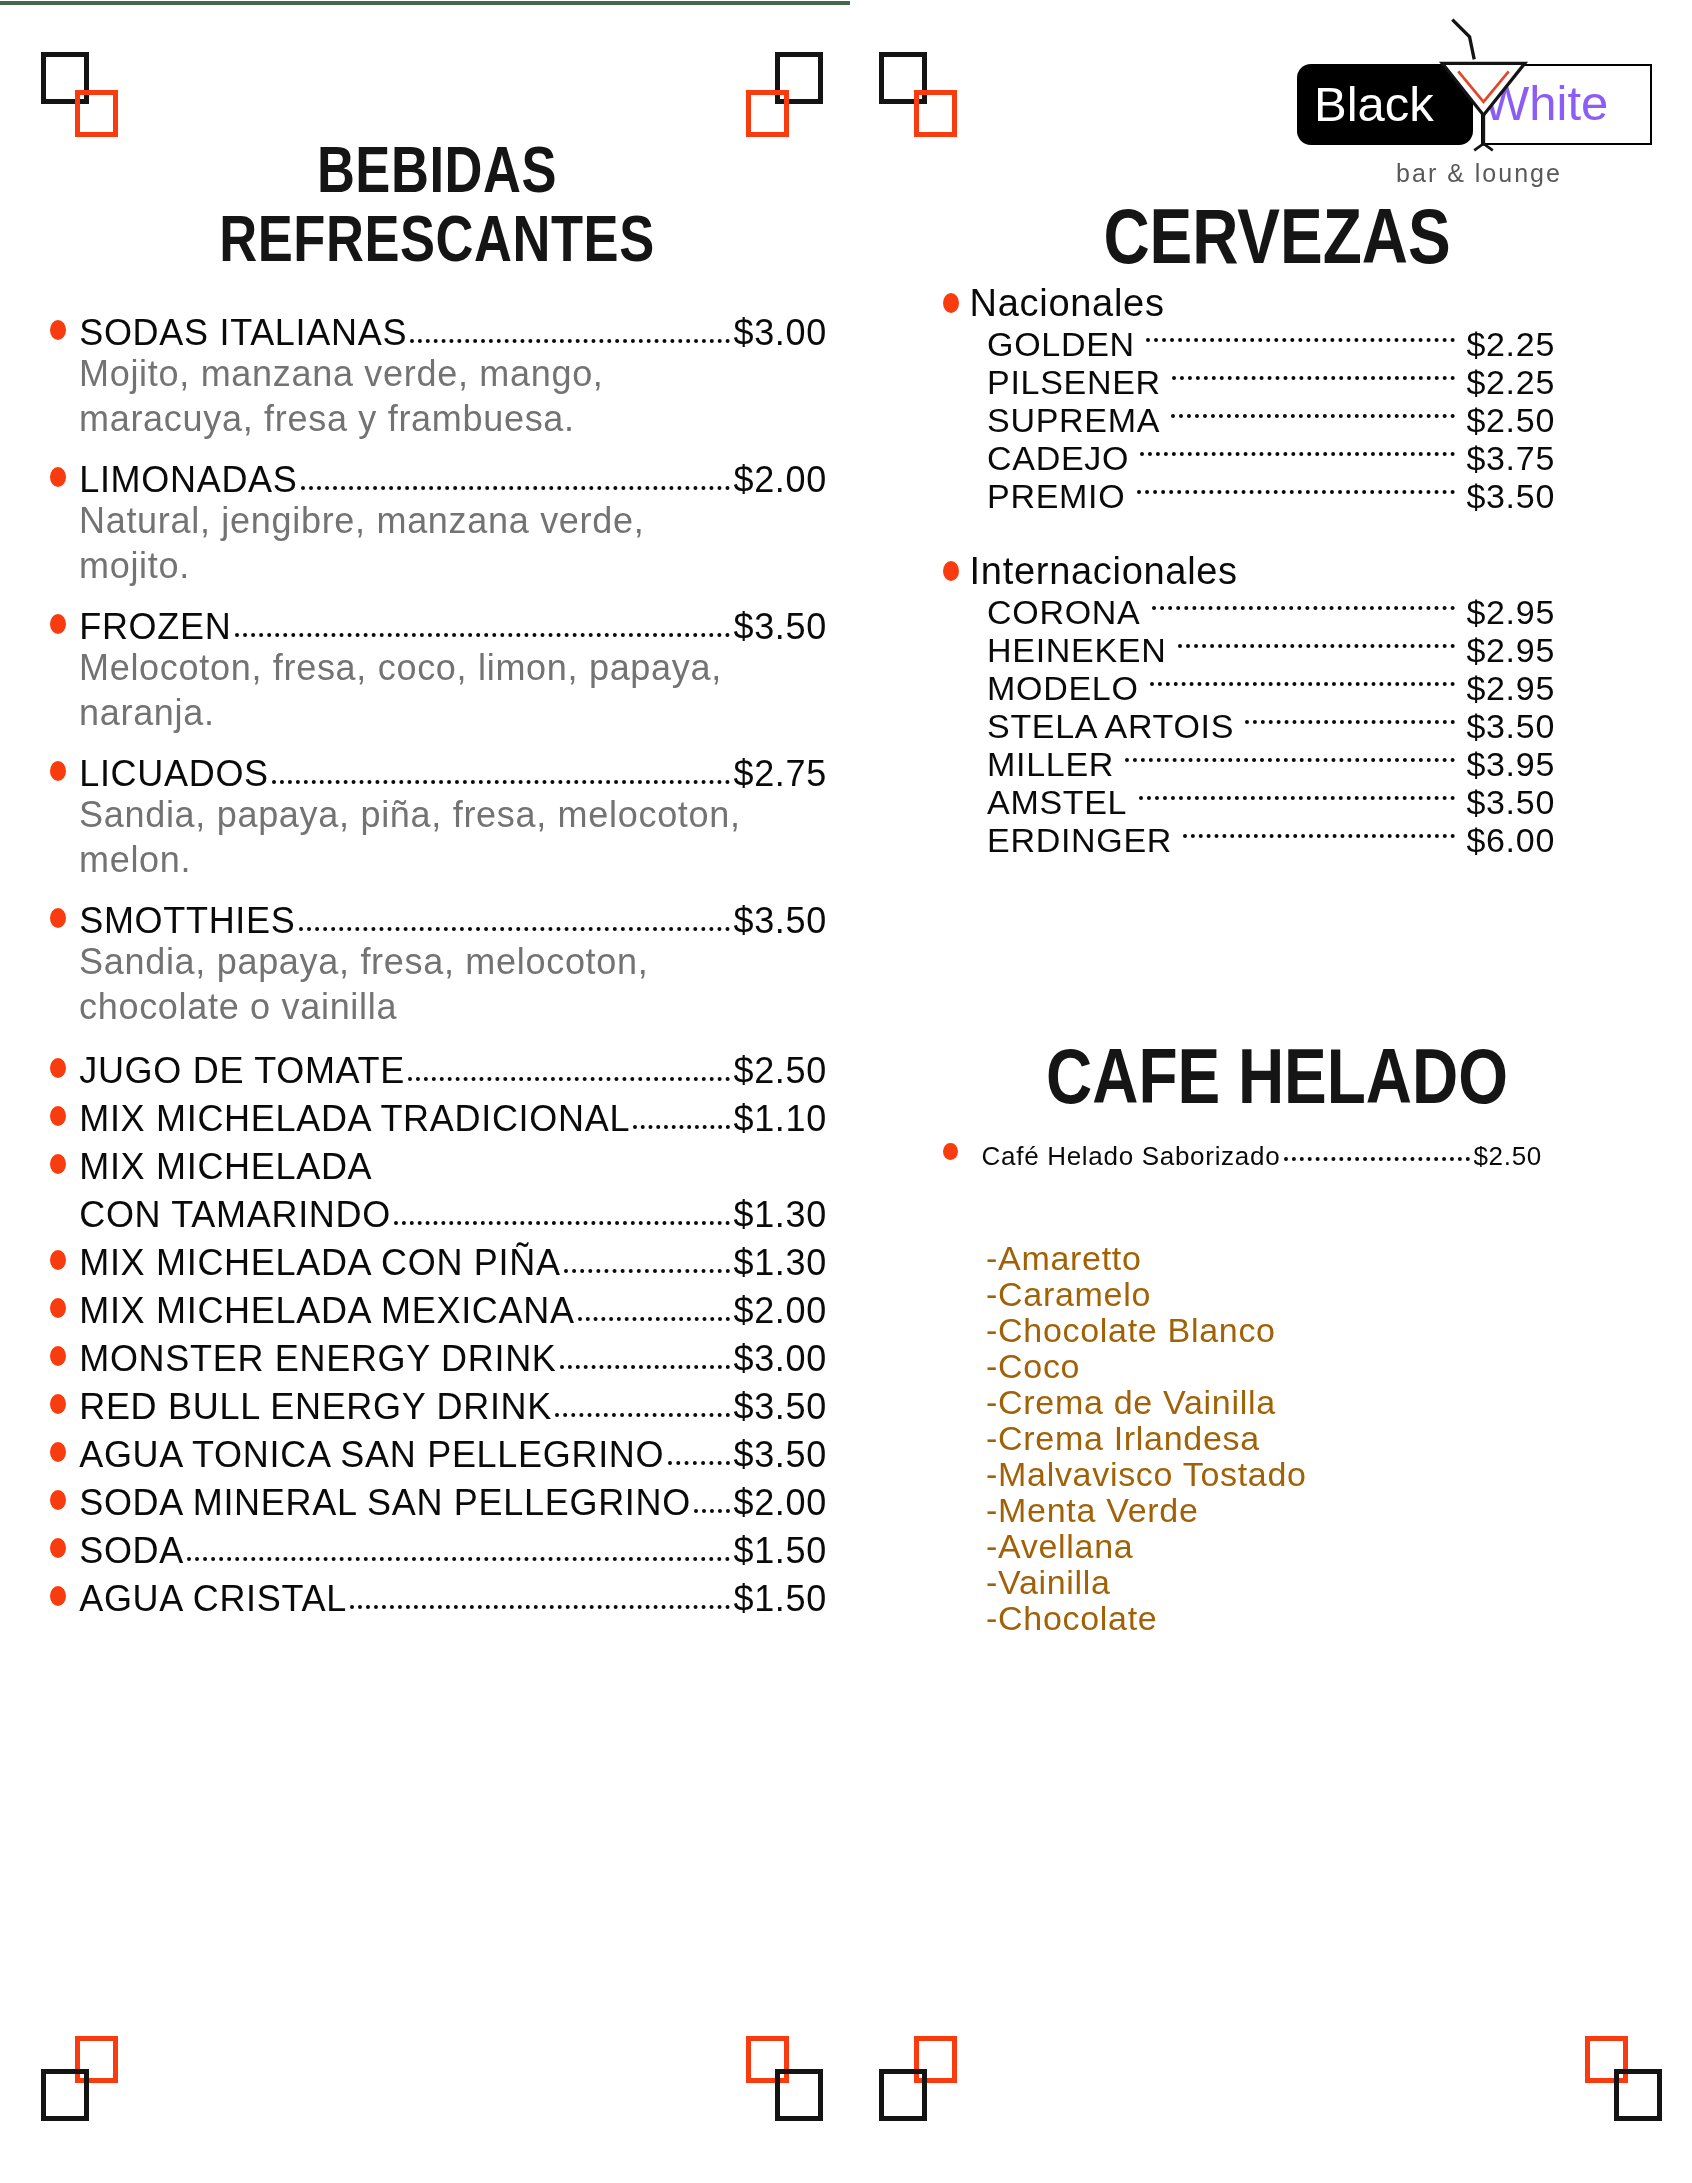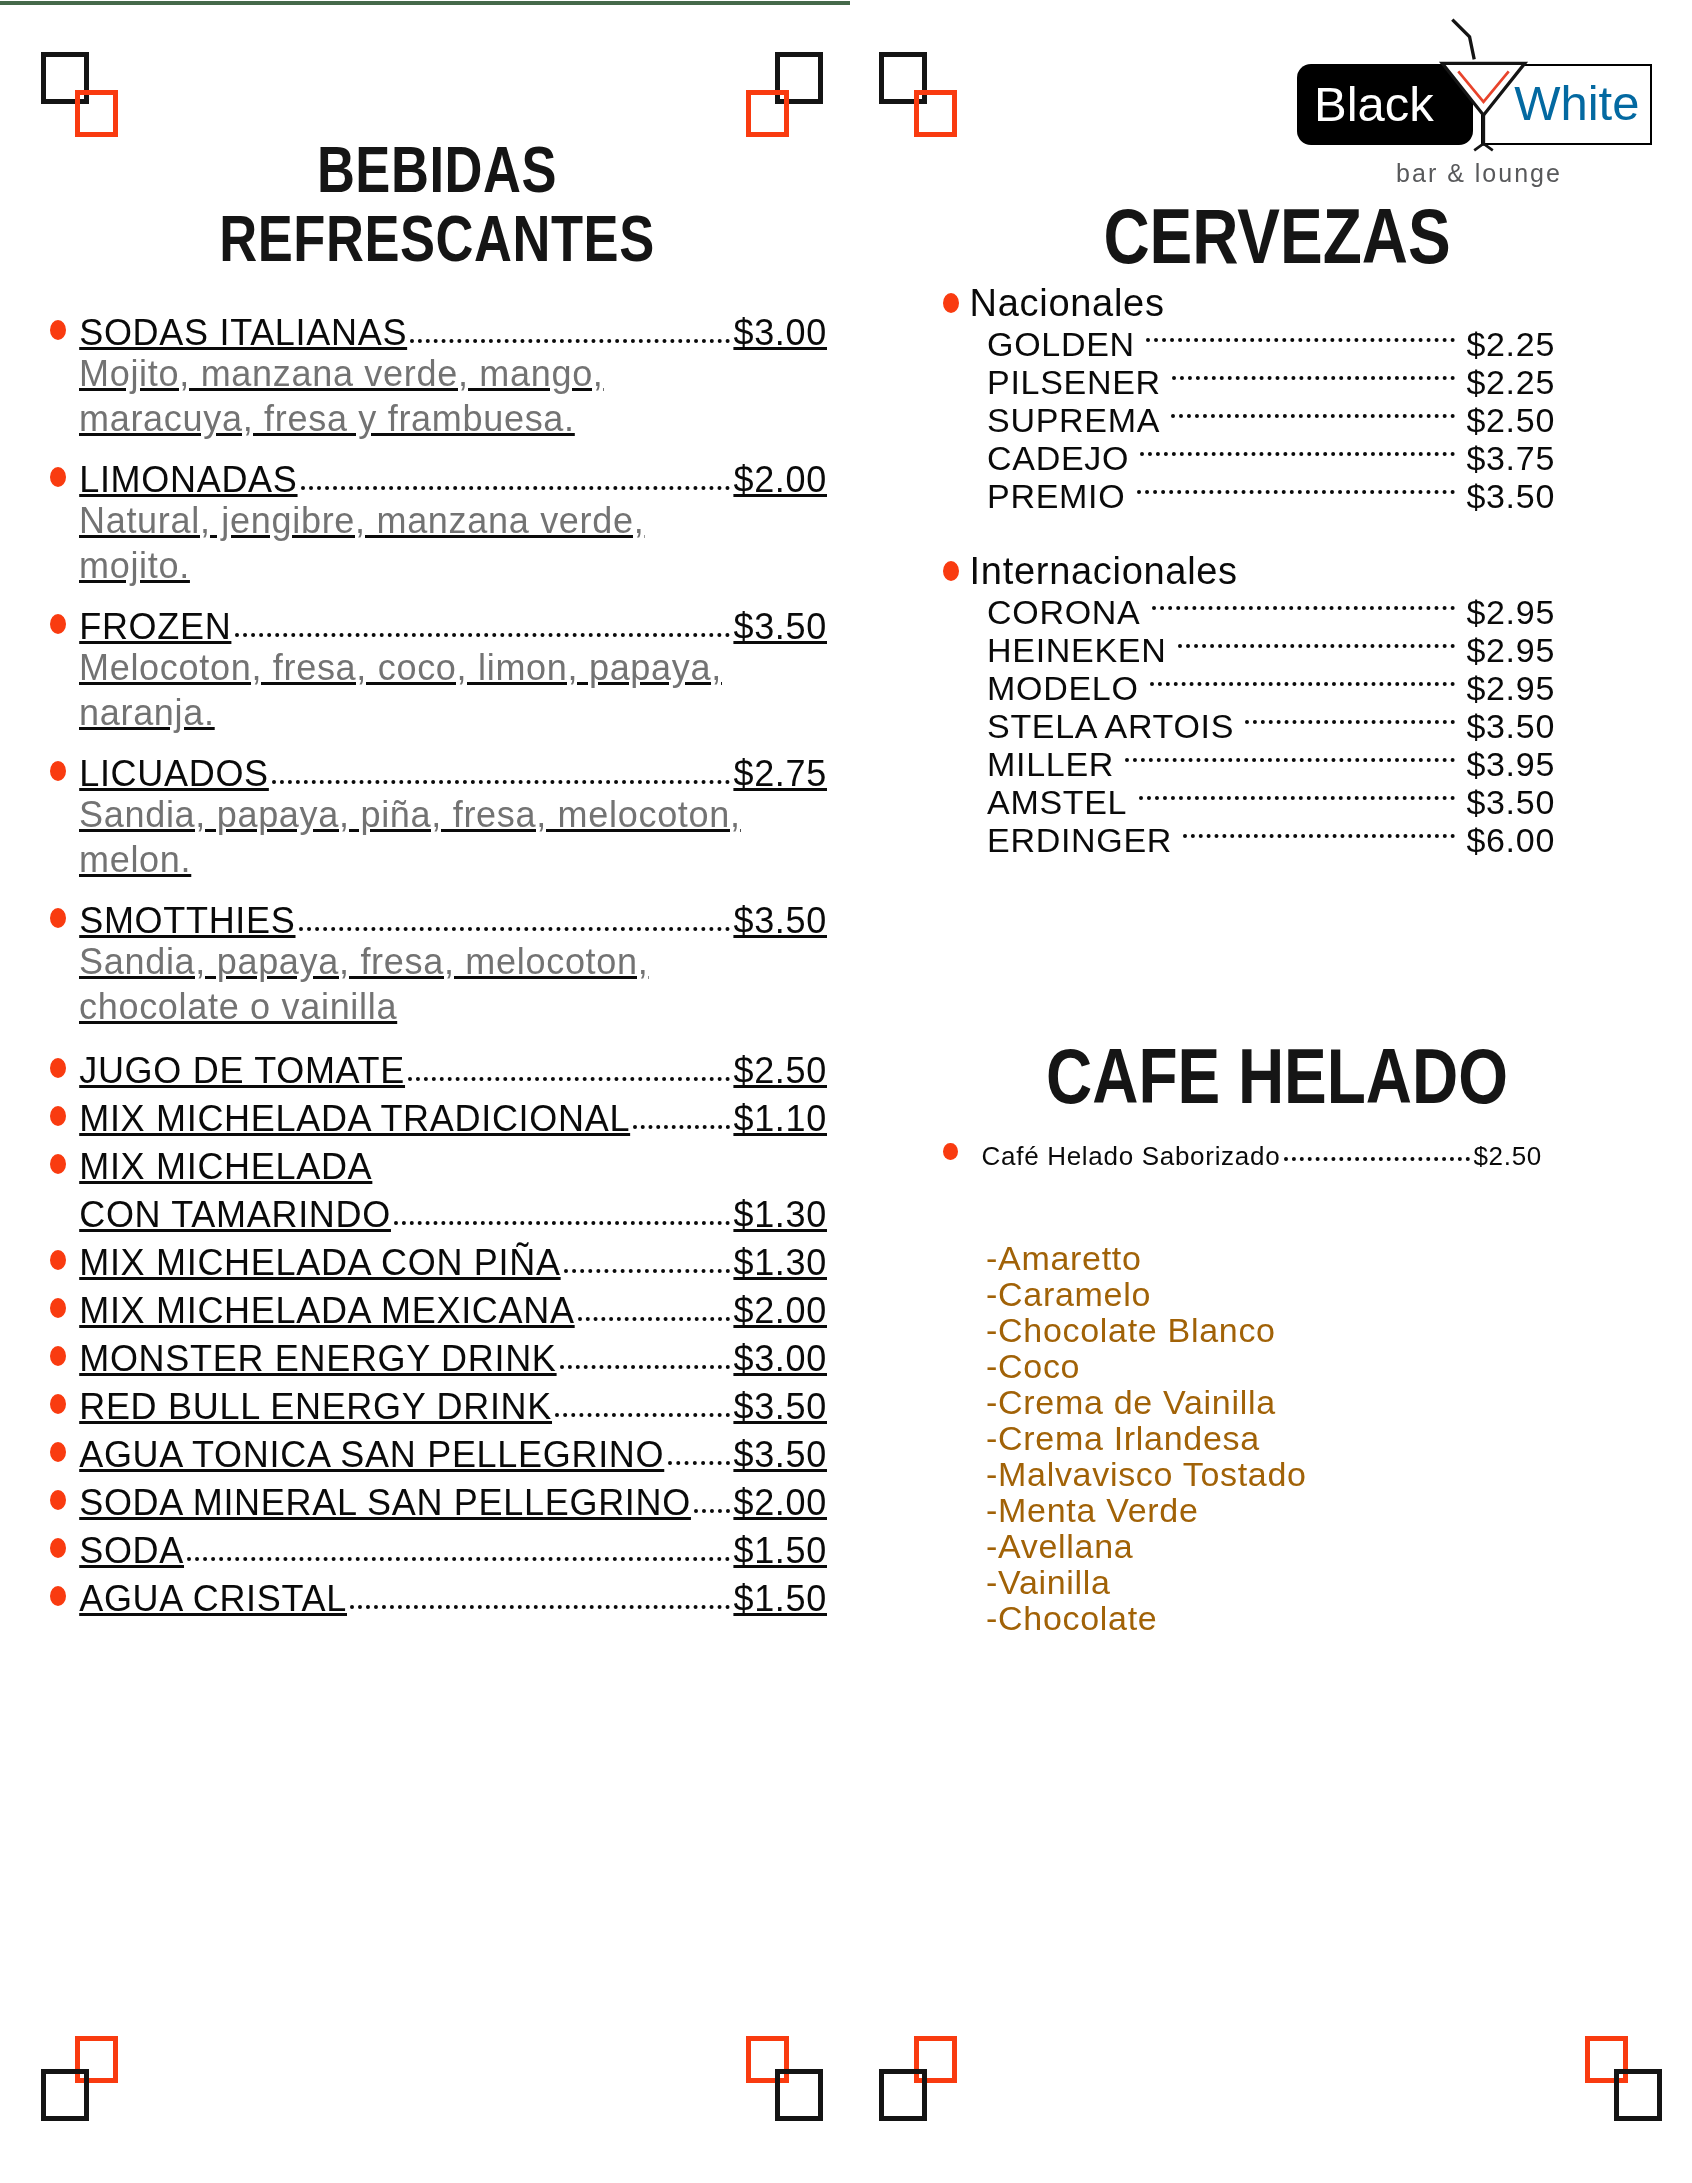--- a/index.html
+++ b/index.html
@@ -10,40 +10,40 @@
   }
   
   .top-line{position:absolute;left:0;top:1.3px;width:850px;height:4px;background:#45694a;}
   .sq{position:absolute;box-sizing:border-box;background:transparent;}
   .sq.blk{border:5.3px solid #141414;}
   .sq.red{border:5.3px solid #f93b10;}
   
   #logo-black{position:absolute;left:1297px;top:64px;width:176px;height:81px;background:#000;
     color:#fff;font-size:49px;line-height:81px;padding-left:17px;box-sizing:border-box;white-space:nowrap;border-radius:14px;}
   #logo-white{position:absolute;left:1481px;top:64px;width:171px;height:81px;background:#fff;
-    border:2.6px solid #000;color:#0369a1;font-size:49px;line-height:74px;text-align:right;
+    border:2.6px solid #000;color:#8b5cf6;font-size:49px;line-height:74px;
     padding-right:10.6px;box-sizing:border-box;white-space:nowrap;}
   #logo-glass{position:absolute;left:1437px;top:17px;width:93px;height:136px;}
   #logo-tagline{position:absolute;left:1383px;top:159px;width:192px;text-align:center;
     font-size:25px;color:#58595b;letter-spacing:2px;white-space:nowrap;}
   
   .big-title{position:absolute;text-align:center;font-weight:800;color:#151515;
     transform:scaleX(0.82);transform-origin:center;}
   #left-title{left:26.5px;top:136px;width:820px;font-size:64px;line-height:69px;letter-spacing:0.7px;}
   #cervezas-title{left:946px;top:197px;width:662px;font-size:78px;line-height:1;}
   #cafe-title{left:946px;top:1037px;width:662px;font-size:78px;line-height:1;}
   
   .trow{display:flex;align-items:flex-end;}
   .bullet{flex:none;width:16px;height:20px;border-radius:50%;background:#f93b10;
     margin:0 13.2px 10.6px 0;}
   .iname,.iprice{white-space:nowrap;line-height:1;letter-spacing:0.7px;}
   .dots{flex:1;height:0;border-bottom:4.6px dotted #0a0a0a;margin:0 3.3px 8px;min-width:12px;}
   .trow.nobullet .bullet{visibility:hidden;}
   
-  #left-col{position:absolute;left:50px;top:306px;width:777px;font-size:36px;text-decoration:underline;}
+  #left-col{position:absolute;left:50px;top:306px;width:777px;font-size:36px;}
   #left-col .trow{height:45px;}
   .group{margin-bottom:12px;}
   .desc{padding-left:29px;line-height:45px;white-space:nowrap;color:#737373;letter-spacing:0.7px;}
   #singles .trow{height:48px;}
   
   .beer-block{position:absolute;left:943px;width:612px;font-size:34px;}
   #nacionales{top:281px;}
   #internacionales{top:549px;}
   .bhead{display:flex;align-items:center;height:44px;font-size:38px;font-weight:500;letter-spacing:0.7px;}
   .bhead .bullet{margin:0 10.6px 0 0;}

